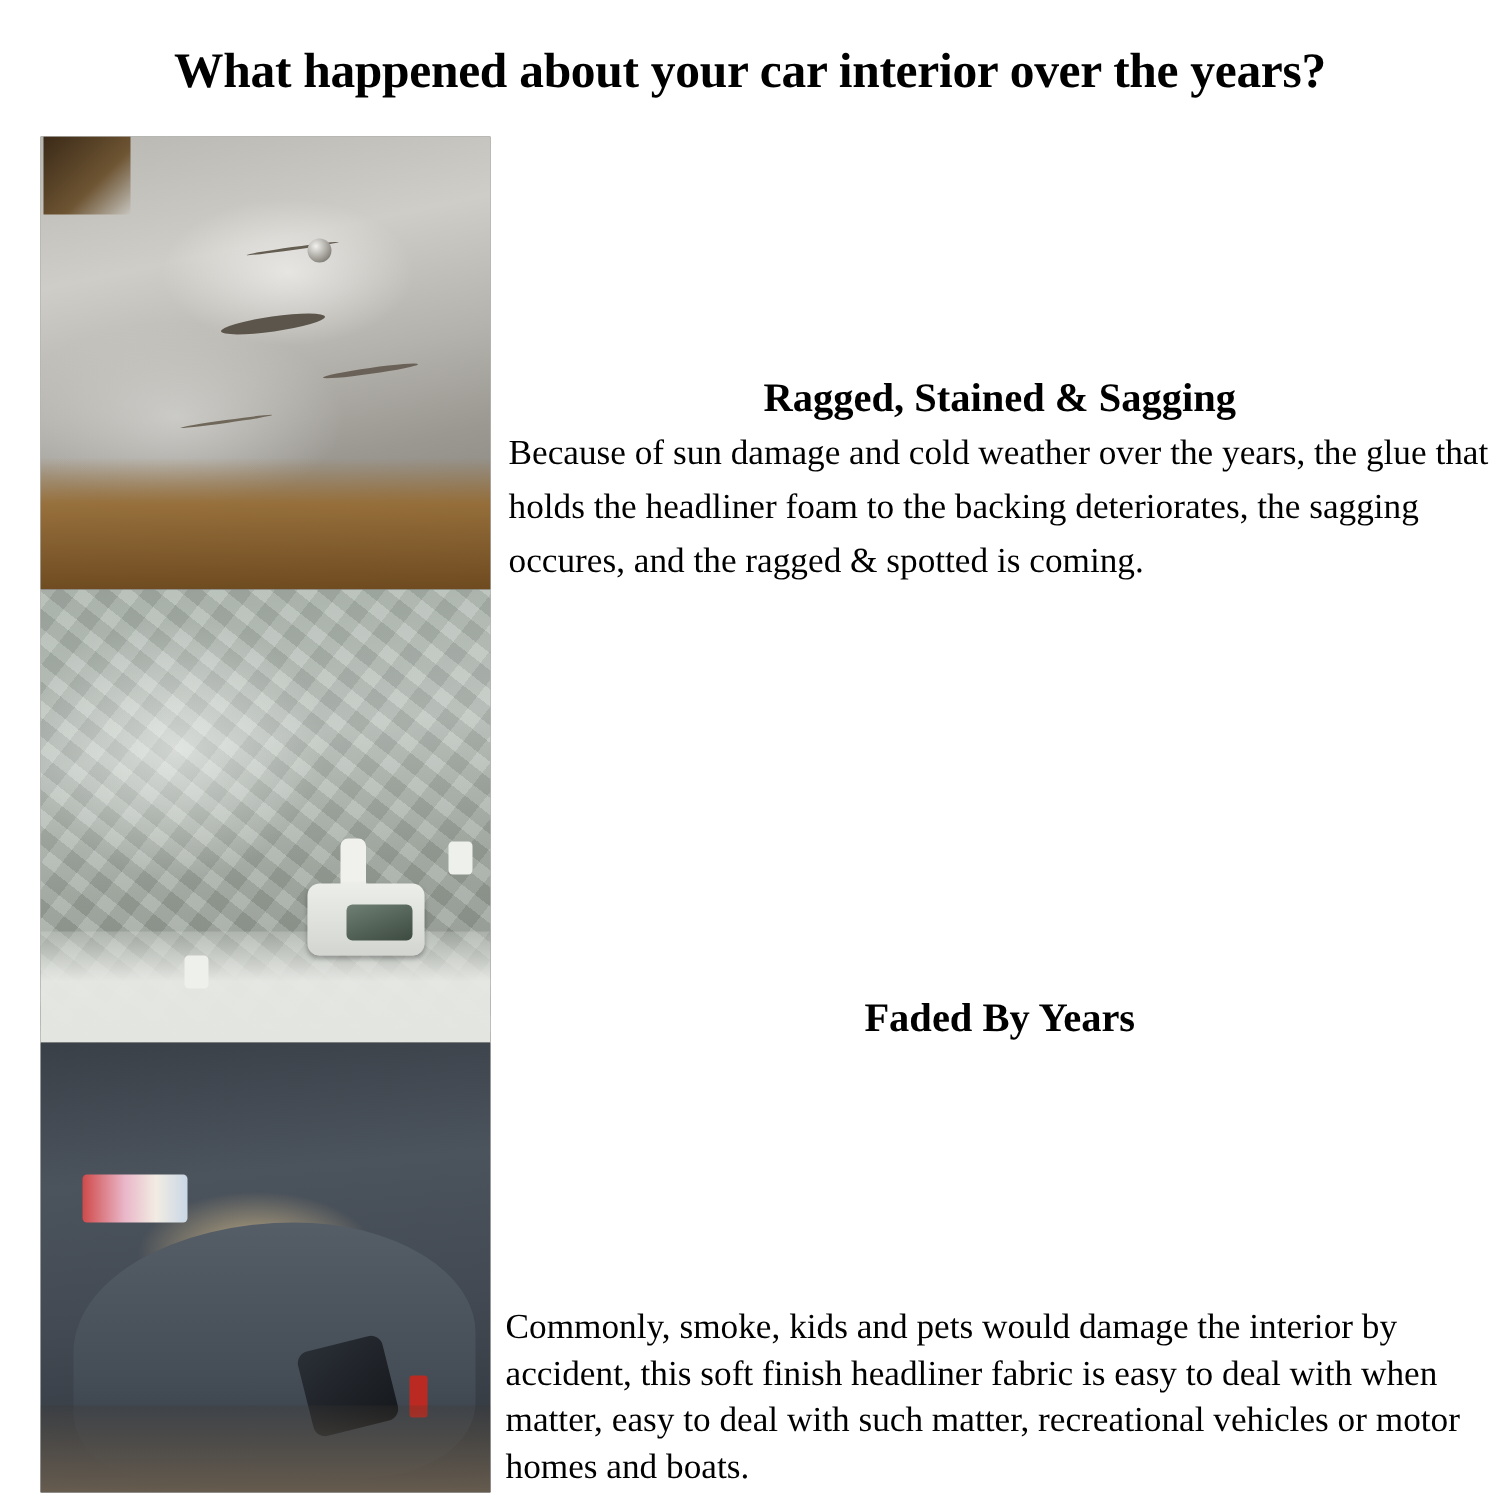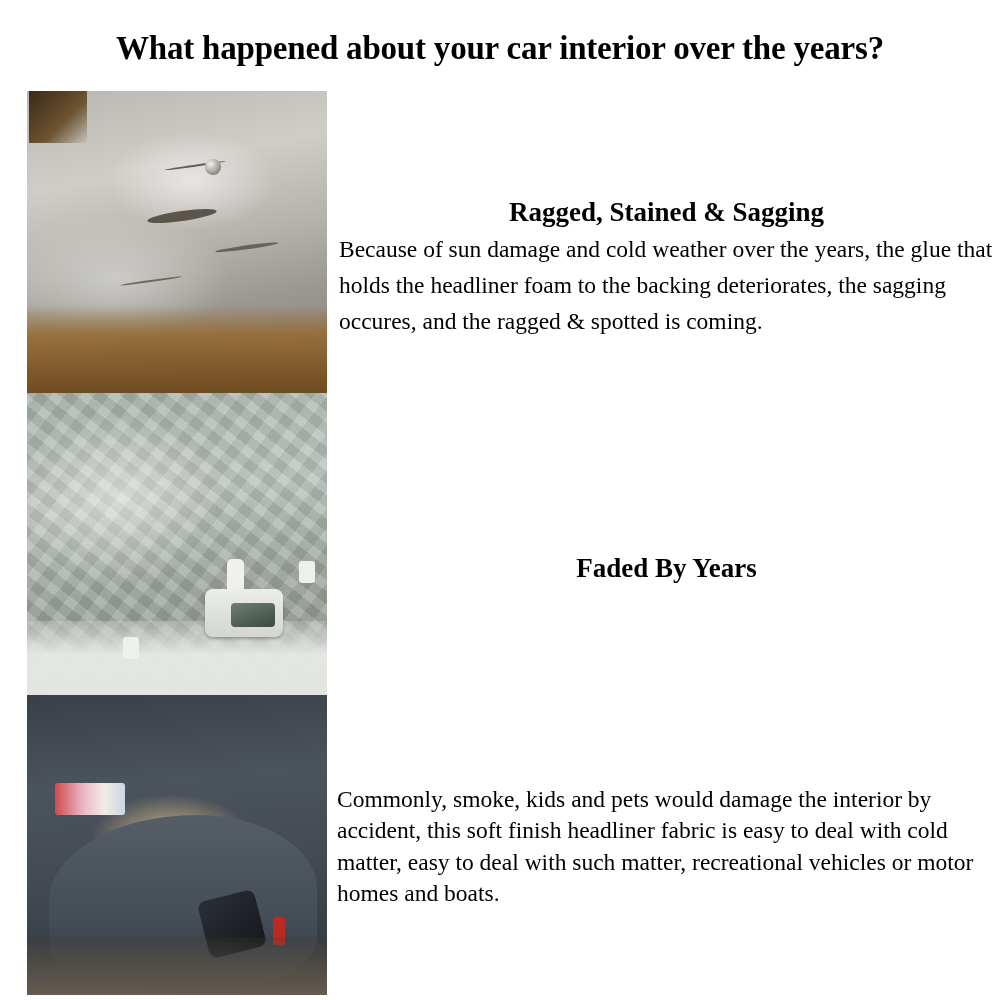--- a/index.html
+++ b/index.html
@@ -26,21 +26,21 @@
     white-space: nowrap;
   }
 
   .sections {
     margin-top: 6px;
   }
 
   .section {
     display: flex;
     flex-direction: row;
-    align-items: center;
+    align-items: flex-end;
   }
 
   .thumb {
     width: 300px;
     flex: 0 0 300px;
     margin-left: 27px;
     position: relative;
     overflow: hidden;
     background: #6a6a66;
   }
@@ -212,17 +212,17 @@
     <div class="thumb s3">
       <div class="photo-3">
         <div class="ph3-seat"></div>
         <div class="ph3-items"></div>
         <div class="ph3-buckle"></div>
         <div class="ph3-red"></div>
         <div class="ph3-floor"></div>
       </div>
     </div>
     <div class="body-col">
-      <p class="sec-text t3">Commonly, smoke, kids and pets would damage the interior by accident, this soft finish headliner fabric is easy to deal with cold matter, easy to deal with such matter, recreational vehicles or motor homes and boats.</p>
+      <p class="sec-text t3">Commonly, smoke, kids and pets would damage the interior by accident, this soft finish headliner fabric is easy to deal with when matter, easy to deal with such matter, recreational vehicles or motor homes and boats.</p>
     </div>
   </div>
 
 </div>
 
 </body></html>

